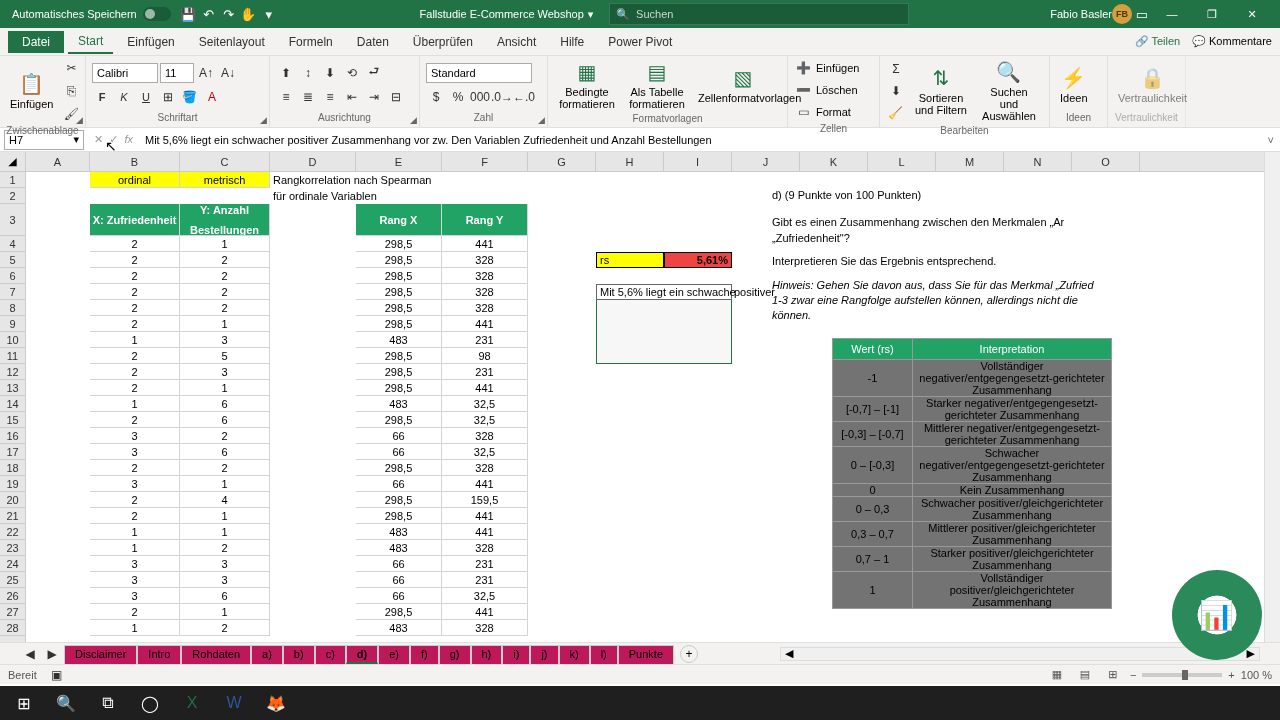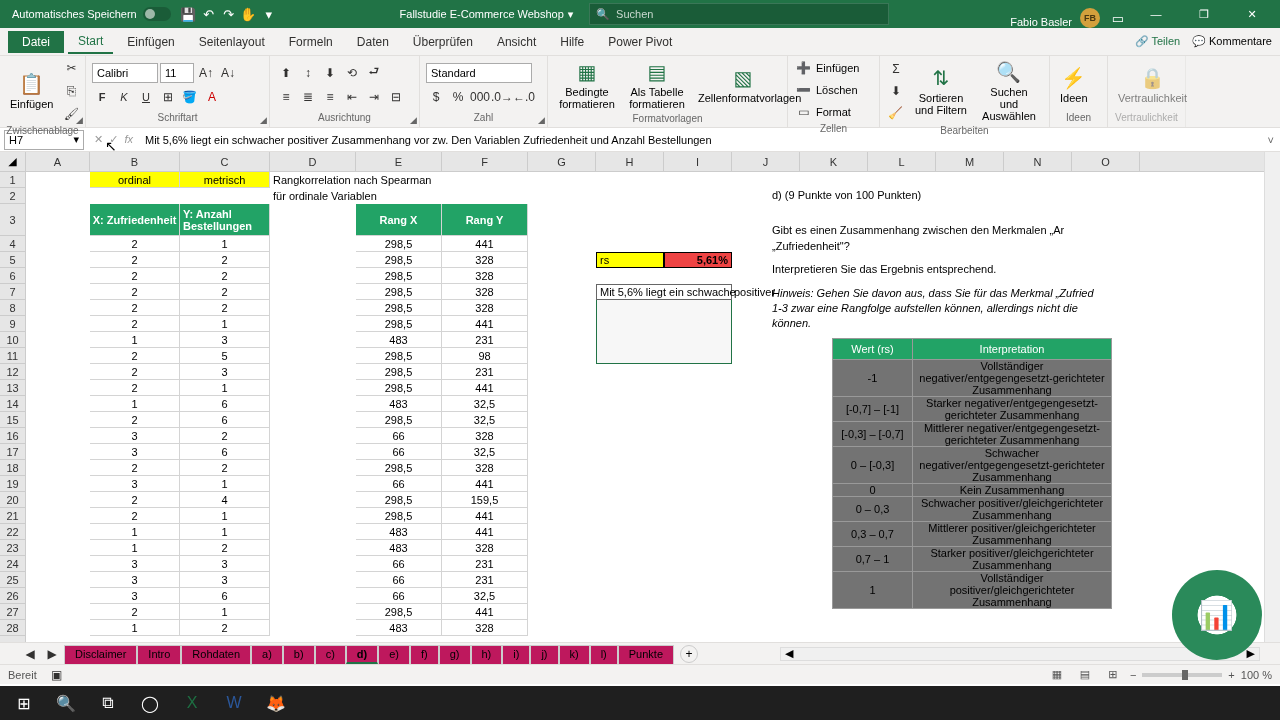--- a/index.html
+++ b/index.html
@@ -4,21 +4,21 @@
 <style>
 *{margin:0;padding:0;box-sizing:border-box;font-family:"Segoe UI",Arial,sans-serif;font-size:11px;user-select:none}
 body{background:#fff;width:1280px;height:720px;overflow:hidden;position:relative}
 .titlebar{height:28px;background:#217346;display:flex;align-items:center;color:#fff;padding:0 4px}
 .autosave{display:flex;align-items:center;gap:6px;padding:0 8px}
 .switch{width:28px;height:14px;background:#1a5c38;border-radius:7px;position:relative}
 .switch::after{content:"";position:absolute;left:2px;top:2px;width:10px;height:10px;background:#9db8a8;border-radius:50%}
 .ti{width:20px;height:20px;display:flex;align-items:center;justify-content:center;cursor:pointer;color:#fff;font-size:13px}
 .title-center{flex:1;text-align:center;display:flex;justify-content:center;gap:4px;align-items:center}
 .searchbox{margin-left:12px;width:300px;height:22px;background:#1a5c38;border:1px solid #3a7757;display:flex;align-items:center;padding:0 6px;gap:6px;color:#c9d9cf}
-.title-right{display:flex;align-items:flex-end;gap:8px;padding-right:4px}
+.title-right{display:flex;align-items:center;padding-right:4px}
 .avatar{width:20px;height:20px;background:#d4a03c;border-radius:50%;display:flex;align-items:center;justify-content:center;font-size:9px;font-weight:bold;color:#4a3810}
 .winbtn{width:40px;height:28px;display:flex;align-items:center;justify-content:center;cursor:pointer;font-size:11px}
 .ribbon-tabs{height:28px;background:#f3f2f1;display:flex;align-items:center;padding:0 8px;gap:4px;border-bottom:1px solid #e1dfdd}
 .rtab{padding:4px 10px;cursor:pointer;font-size:12px;color:#323130}
 .rtab.active{border-bottom:2px solid #217346;color:#217346}
 .rtab.file{background:#217346;color:#fff;padding:4px 14px}
 .rtab-right{margin-left:auto;display:flex;gap:12px;align-items:center}
 .ribbon{height:72px;background:#f3f2f1;display:flex;border-bottom:1px solid #e1dfdd}
 .rgroup{border-right:1px solid #e1dfdd;padding:2px 6px;display:flex;flex-direction:column;justify-content:space-between;position:relative}
 .rgroup-label{font-size:10px;color:#666;text-align:center;height:14px;line-height:14px}
@@ -350,21 +350,21 @@
           <div class="rowh" style="height: 16px; line-height: 16px;">26</div>
           <div class="rowh" style="height: 16px; line-height: 16px;">27</div>
           <div class="rowh" style="height: 16px; line-height: 16px;">28</div>
         </div>
       <div class="cells" id="cells">
           <div class="cell hdr-yellow" style="left: 64px; top: 0px; width: 90px; height: 16px;">ordinal</div>
           <div class="cell hdr-yellow" style="left: 154px; top: 0px; width: 90px; height: 16px;">metrisch</div>
           <div class="cell " style="left: 244px; top: 0px; width: 240px; height: 16px; border: none; background: transparent;">Rangkorrelation nach Spearman</div>
           <div class="cell " style="left: 244px; top: 16px; width: 240px; height: 16px; border: none; background: transparent;">für ordinale Variablen</div>
           <div class="cell hdr-green" style="left: 64px; top: 32px; width: 90px; height: 32px;">X: Zufriedenheit</div>
-          <div class="cell hdr-green" style="left: 154px; top: 32px; width: 90px; height: 32px; white-space: normal; line-height: 12px;">Y: Anzahl Bestellungen</div>
+          <div class="cell hdr-green" style="left: 154px; top: 32px; width: 90px; height: 32px; white-space: normal; text-align: center; line-height: 20px;">Y: Anzahl Bestellungen</div>
           <div class="cell hdr-green" style="left: 330px; top: 32px; width: 86px; height: 32px;">Rang X</div>
           <div class="cell hdr-green" style="left: 416px; top: 32px; width: 86px; height: 32px;">Rang Y</div>
           <div class="cell center" style="left: 64px; top: 64px; width: 90px; height: 16px;">2</div>
           <div class="cell center" style="left: 154px; top: 64px; width: 90px; height: 16px;">1</div>
           <div class="cell center" style="left: 64px; top: 80px; width: 90px; height: 16px;">2</div>
           <div class="cell center" style="left: 154px; top: 80px; width: 90px; height: 16px;">2</div>
           <div class="cell center" style="left: 64px; top: 96px; width: 90px; height: 16px;">2</div>
           <div class="cell center" style="left: 154px; top: 96px; width: 90px; height: 16px;">2</div>
           <div class="cell center" style="left: 64px; top: 112px; width: 90px; height: 16px;">2</div>
           <div class="cell center" style="left: 154px; top: 112px; width: 90px; height: 16px;">2</div>
@@ -459,21 +459,21 @@
           <div class="cell center" style="left: 330px; top: 432px; width: 86px; height: 16px;">298,5</div>
           <div class="cell center" style="left: 416px; top: 432px; width: 86px; height: 16px;">441</div>
           <div class="cell center" style="left: 330px; top: 448px; width: 86px; height: 16px;">483</div>
           <div class="cell center" style="left: 416px; top: 448px; width: 86px; height: 16px;">328</div>
           <div class="cell " style="left: 570px; top: 80px; width: 68px; height: 16px; background: rgb(255, 255, 0); border: 1px solid rgb(0, 0, 0);">rs</div>
           <div class="cell right" style="left: 638px; top: 80px; width: 68px; height: 16px; background: #ef4444; border: 1px solid rgb(0, 0, 0); font-weight: bold;">5,61%</div>
           <div class="sel-range" style="left: 570px; top: 112px; width: 136px; height: 80px;"></div>
           <div class="cell " style="left: 570px; top: 112px; width: 136px; height: 16px; border: 1px solid rgb(102, 102, 102); overflow: visible;">Mit 5,6% liegt ein schwache</div>
           <div style="position: absolute; left: 708px; top: 112px; font-size: 11px; height: 16px; display: flex; align-items: center;">positiver</div>
           <div class="text-panel" style="left: 746px; top: 16px; width: 420px;">
-            <div style="margin-bottom:20px">d) (9 Punkte von 100 Punkten)</div>
+            <div style="margin-bottom:12px">d) (9 Punkte von 100 Punkten)</div>
             <div style="text-align:justify">Gibt es einen Zusammenhang zwischen den Merkmalen „Ar</div>
             <div>„Zufriedenheit"?</div>
             <div style="margin-top:8px">Interpretieren Sie das Ergebnis entsprechend.</div>
             <div style="margin-top:8px;font-style:italic">Hinweis: Gehen Sie davon aus, dass Sie für das Merkmal „Zufried</div>
             <div style="font-style:italic">1-3 zwar eine Rangfolge aufstellen können, allerdings nicht die</div>
             <div style="font-style:italic">können.</div>
           </div>
           <table class="interp-table" style="left: 806px; top: 166px; width: 280px;">
             <tbody>
               <tr>

